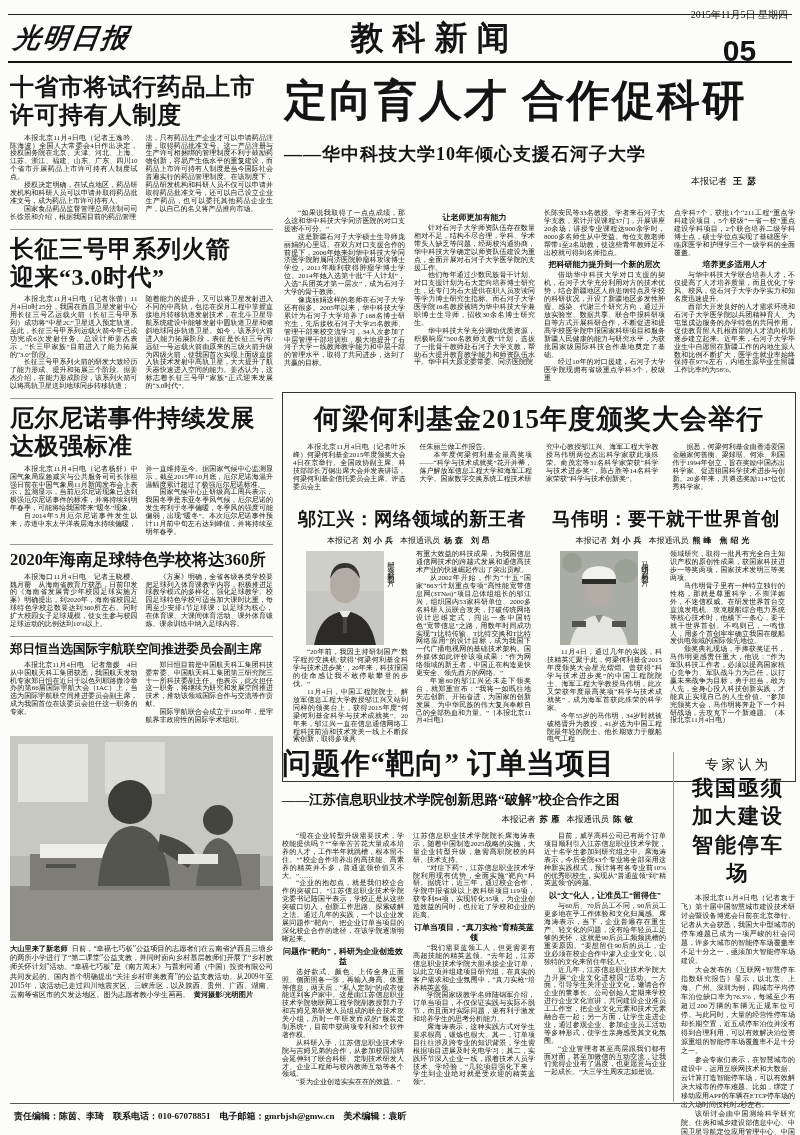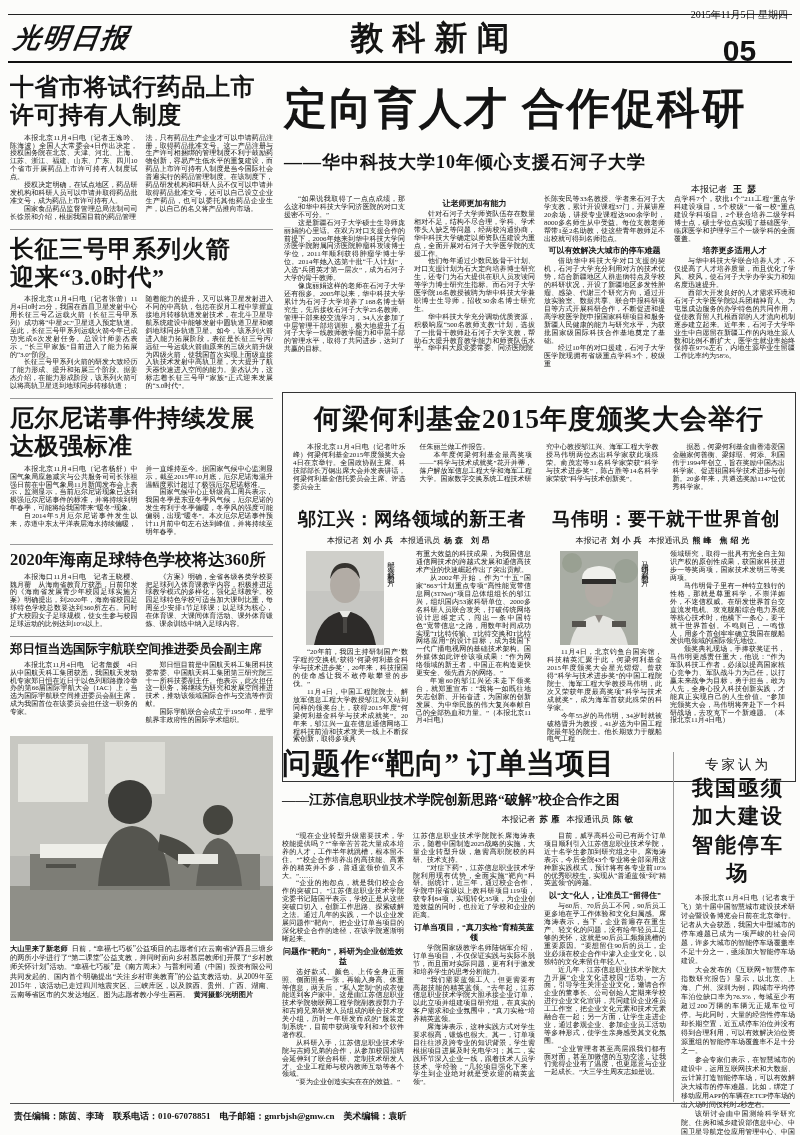--- a/index.html
+++ b/index.html
@@ -33,24 +33,24 @@
   .art { padding:5px 0 7px; }
   .art + .art { border-top:1px solid #999; }
   .hl { font-size:24px; font-weight:900; line-height:1.18; letter-spacing:0.5px; margin-bottom:5px; }
   .hl-mid { font-size:16.5px; font-weight:900; line-height:1.2; margin-bottom:4px; }
   .hl-sm { font-size:12.6px; font-weight:900; line-height:1.25; margin-bottom:4px; }
   figure.photo { width:263px; height:205px; margin-top:4px; }
   .caption { font-size:7.2px; line-height:9.2px; text-align:justify; margin-top:4px; }
   .cap-title { font-weight:bold; margin-right:4px; }
   .cap-credit { font-weight:bold; margin-left:4px; }
   
-  .main-art { position:absolute; left:284px; top:80px; width:511px; }
+  .main-art { position:absolute; left:284px; top:72px; width:511px; }
   .m-title { font-size:43px; font-weight:900; letter-spacing:2px; white-space:nowrap; }
   .m-sub { font-size:18px; font-weight:700; margin-top:12px; letter-spacing:1px; }
-  .m-byline { text-align:right; font-size:9px; padding-right:34px; margin:9px 0 0;font-family:Liberation Serif, serif; }
+  .m-byline { text-align:right; font-size:9px; padding-right:34px; margin:9px 0 22px;font-family:Liberation Serif, serif; }
   .byname { font-weight:bold; letter-spacing:5px; margin-left:6px; }
   
   .award-box { position:absolute; left:282px; top:392px; width:514px; height:390px;
                border:1px solid #333; padding:8px 10px; background:#fcfcfa; }
   .box-title { text-align:center; font-size:27px; font-weight:900; letter-spacing:1px; }
   .box-intro { margin-top:7px;gap:14px; }
   .sub-row { display:flex; gap:16px; margin-top:15px; }
   .sub-art { flex:1; }
   .sub-title { text-align:center; font-size:18.5px; font-weight:900; letter-spacing:0.5px; }
   .sub-byline { text-align:center; font-size:8px; margin:4px 0 5px; }
@@ -208,21 +208,21 @@
         <div>
             <p>针对石河子大学师资队伍存在数量相对不足，结构不尽合理，学科、学术带头人缺乏等问题，经两校沟通协商，华中科技大学确定以师资队伍建设为重点，全面开展对石河子大学医学院的支援工作。</p>
             <p>他们每年通过少数民族骨干计划、对口支援计划为石大定向培养博士研究生，还专门为石大提供在职人员攻读同等学力博士研究生指标。而石河子大学医学院16名教授被聘为华中科技大学兼职博士生导师，招收30余名博士研究生。</p>
             <p>华中科技大学充分调动优质资源，积极响应“500名教师支教”计划，选拔了一批骨干教师赴石河子大学支教，帮助石大提升教育教学能力和师资队伍水平。华中科大原党委常委、同济医院院</p>
           </div>
       </div>
       <div class="c">
         <div class="cont">
             <p>长陈安民等33名教授、学者来石河子大学支教，累计开设课程37门，开展讲座20余场，讲授专业课程达900余学时，8000多名师生从中受益。每位支教老师帮带1至2名助教，使这些青年教师足不出校就可得到名师指点。</p>
           </div>
-        <h4 class="shead">可以有效解决大城市的停车难题</h4>
+        <h4 class="shead">把科研能力提升到一个新的层次</h4>
         <div>
             <p>借助华中科技大学对口支援的契机，石河子大学充分利用对方的技术优势，结合新疆地区人群患病特点及学校的科研状况，开设了新疆地区多发性肿瘤、感染、代谢三个研究方向，通过开放实验室、数据共享、联合申报科研项目等方式开展科研合作，不断促进和提高学校医学院申报国家科研项目和服务新疆人民健康的能力与研究水平，为获批国家级国际科技合作基地奠定了基础。</p>
             <p>经过10年的对口援建，石河子大学医学院现拥有省级重点学科3个，校级重</p>
           </div>
       </div>
       <div class="c">
         <div class="cont">
             <p>点学科7个，获批1个“211工程”重点学科建设项目，5个校级“一省一校”重点建设学科项目，2个联合培养二级学科博士点，硕士学位点实现了基础医学、临床医学和护理学三个一级学科的全面覆盖。</p>
           </div>
         <h4 class="shead">培养更多适用人才</h4>
@@ -306,21 +306,21 @@
                   <rect x="22" y="28" width="34" height="5" fill="#2e2d2b"></rect>
                   <path d="M10 94 Q16 66 39 64 Q62 66 68 94 Z" fill="#e4e4e0"></path>
                   <rect x="12" y="70" width="14" height="6" fill="#55534e"></rect>
                   <rect x="52" y="70" width="14" height="6" fill="#55534e"></rect>
                   <path d="M35 64 L39 72 L43 64 Z" fill="#8f8a84"></path>
                 </svg>
               </div>
               <figcaption class="vcap">马伟明资料图片</figcaption>
             </figure>
             <div>
-                <p>11月4日，北京钓鱼台国宾馆，科技精英汇聚于此，何梁何利基金2015年度颁奖大会星光熠熠。曾获得“科学与技术进步奖”的中国工程院院士、海军工程大学教授马伟明，此次又荣获年度最高奖项“科学与技术成就奖”，成为海军首获此殊荣的科学家。</p>
+                <p>11月4日，通过几年的实践，科技精英汇聚于此，何梁何利基金2015年度颁奖大会星光熠熠。曾获得“科学与技术进步奖”的中国工程院院士、海军工程大学教授马伟明，此次又荣获年度最高奖项“科学与技术成就奖”，成为海军首获此殊荣的科学家。</p>
                 <p>今年55岁的马伟明，34岁时就被破格晋升为教授，41岁选为中国工程院最年轻的院士。他长期致力于舰船电气工程</p>
               </div>
           </div>
           <div class="c cont">
               <p>领域研究，取得一批具有完全自主知识产权的原创性成果，获国家科技进步一等奖两项，国家技术发明三等奖两项。</p>
               <p>马伟明骨子里有一种特立独行的性格，那就是尊重科学，不崇洋媚外，不迷信权威。在研发世界首台交直流发电机、攻克舰船综合电力系统等核心技术时，他横下一条心，要干就干世界首创。不鸣则已，一鸣惊人，用多个首创牢牢确立我国在舰船发供电领域的国际领先地位。</p>
               <p>颁奖典礼现场，手捧获奖证书，马伟明更感责任重大，他说：“作为军队科技工作者，必须以提高国家核心竞争力、军队战斗力为己任，以打赢未来战争为目标，勇于担当，敢为人先，全身心投入科技创新实践，才能真正实现自己的人生价值。”参加完颁奖大会，马伟明将奔赴下一个科研战场，去攻克下一个新难题。（本报北京11月4日电）</p>
             </div>
         </div>
       </article>
@@ -347,22 +347,22 @@
             <p>“要为企业创造实实在在的效益。”</p>
           </div>
       </div>
       <div class="c">
         <div class="cont">
             <p>江苏信息职业技术学院院长席海涛表示，随着中国制造2025战略的实施，大量企业转型升级，急需高职院校的科研、技术支持。</p>
             <p>“对症下药”，江苏信息职业技术学院利用现有优势，全面实施“靶向”科研。据统计，近三年，通过校企合作，学院申报省级以上教科研项目119项，获专利84项，实现转化35项，为企业创造效益的同时，也拉近了学校和企业的距离。</p>
           </div>
         <h4 class="shead">订单当项目，“真刀实枪”育精英蓝领</h4>
         <div>
+            <p>“我们需要蓝领工人，但更需要有高超技能的精英蓝领。”去年起，江苏信息职业技术学院大胆承接企业订单，以此立项并组建项目研究组，在真实的客户需求和企业氛围中，“真刀实枪”培养精英蓝领。</p>
             <p>学院国家级教学名师陆锦军介绍，订单当项目，不仅保证实践与实际不脱节，而且面对实际问题，更有利于激发和培养学生的思考分析能力。</p>
-            <p>“我们需要蓝领工人，但更需要有高超技能的精英蓝领。”去年起，江苏信息职业技术学院大胆承接企业订单，以此立项并组建项目研究组，在真实的客户需求和企业氛围中，“真刀实枪”培养精英蓝领。</p>
             <p>席海涛表示，这种实践方式对学生要求很高，锻炼也很大。其一，订单项目往往涉及跨专业的知识背景，学生需根据项目进展及时充电学习；其二，实践环节深入企业一线，跟着技术人员学技术、学经验，“几轮项目强化下来，学生到企业绝对就是受欢迎的精英蓝领”。</p>
           </div>
       </div>
       <div class="c">
         <div>
             <p>目前，威孚高科公司已有两个订单项目顺利引入江苏信息职业技术学院，近十名学生参加到研究组之中。席海涛表示，今后全院43个专业将全部采用这种新实践模式，预计将有各专业前10%的优秀职校生，实现从“普通蓝领”到“精英蓝领”的跨越。</p>
           </div>
         <h4 class="shead">以“文”化人，让准员工“留得住”</h4>
         <div>
             <p>与60后、70后员工不同，90后员工更多地在乎工作体验和文化归属感。席海涛表示，当下，企业普遍存在重生产、轻文化的问题，没有给年轻员工足够的关怀，这就是90后员工频频跳槽的重要原因。“要想留住90后的员工，企业必须在校企合作中渗入企业文化，以独特的文化来留住年轻人”。</p>

